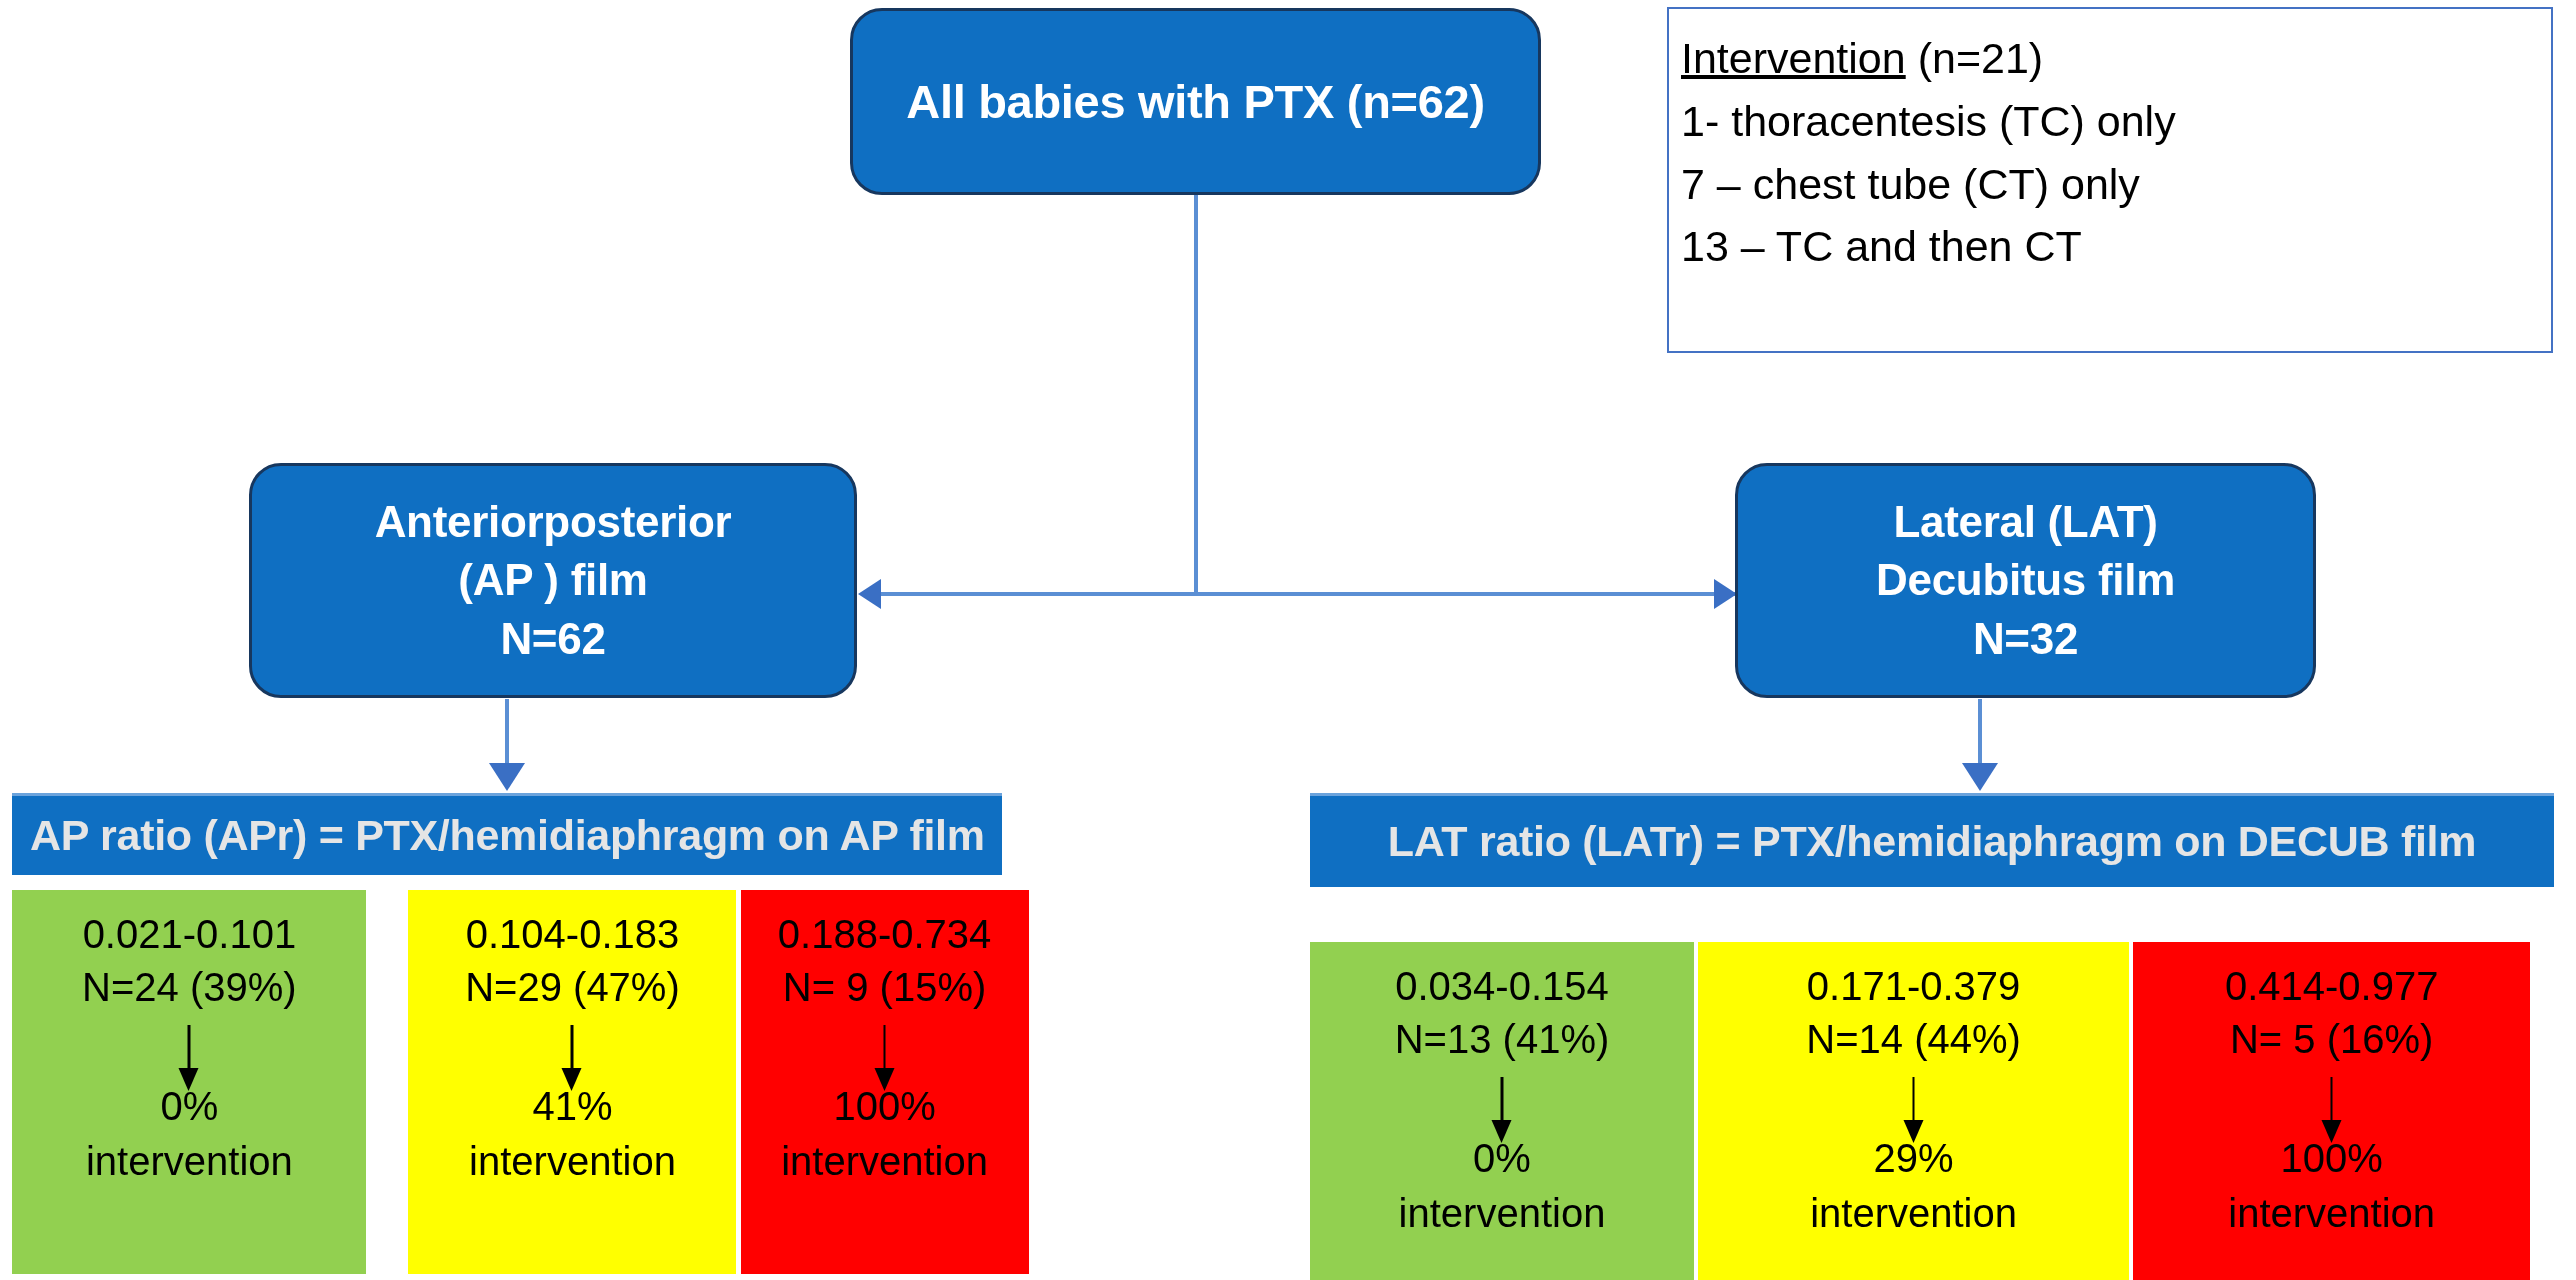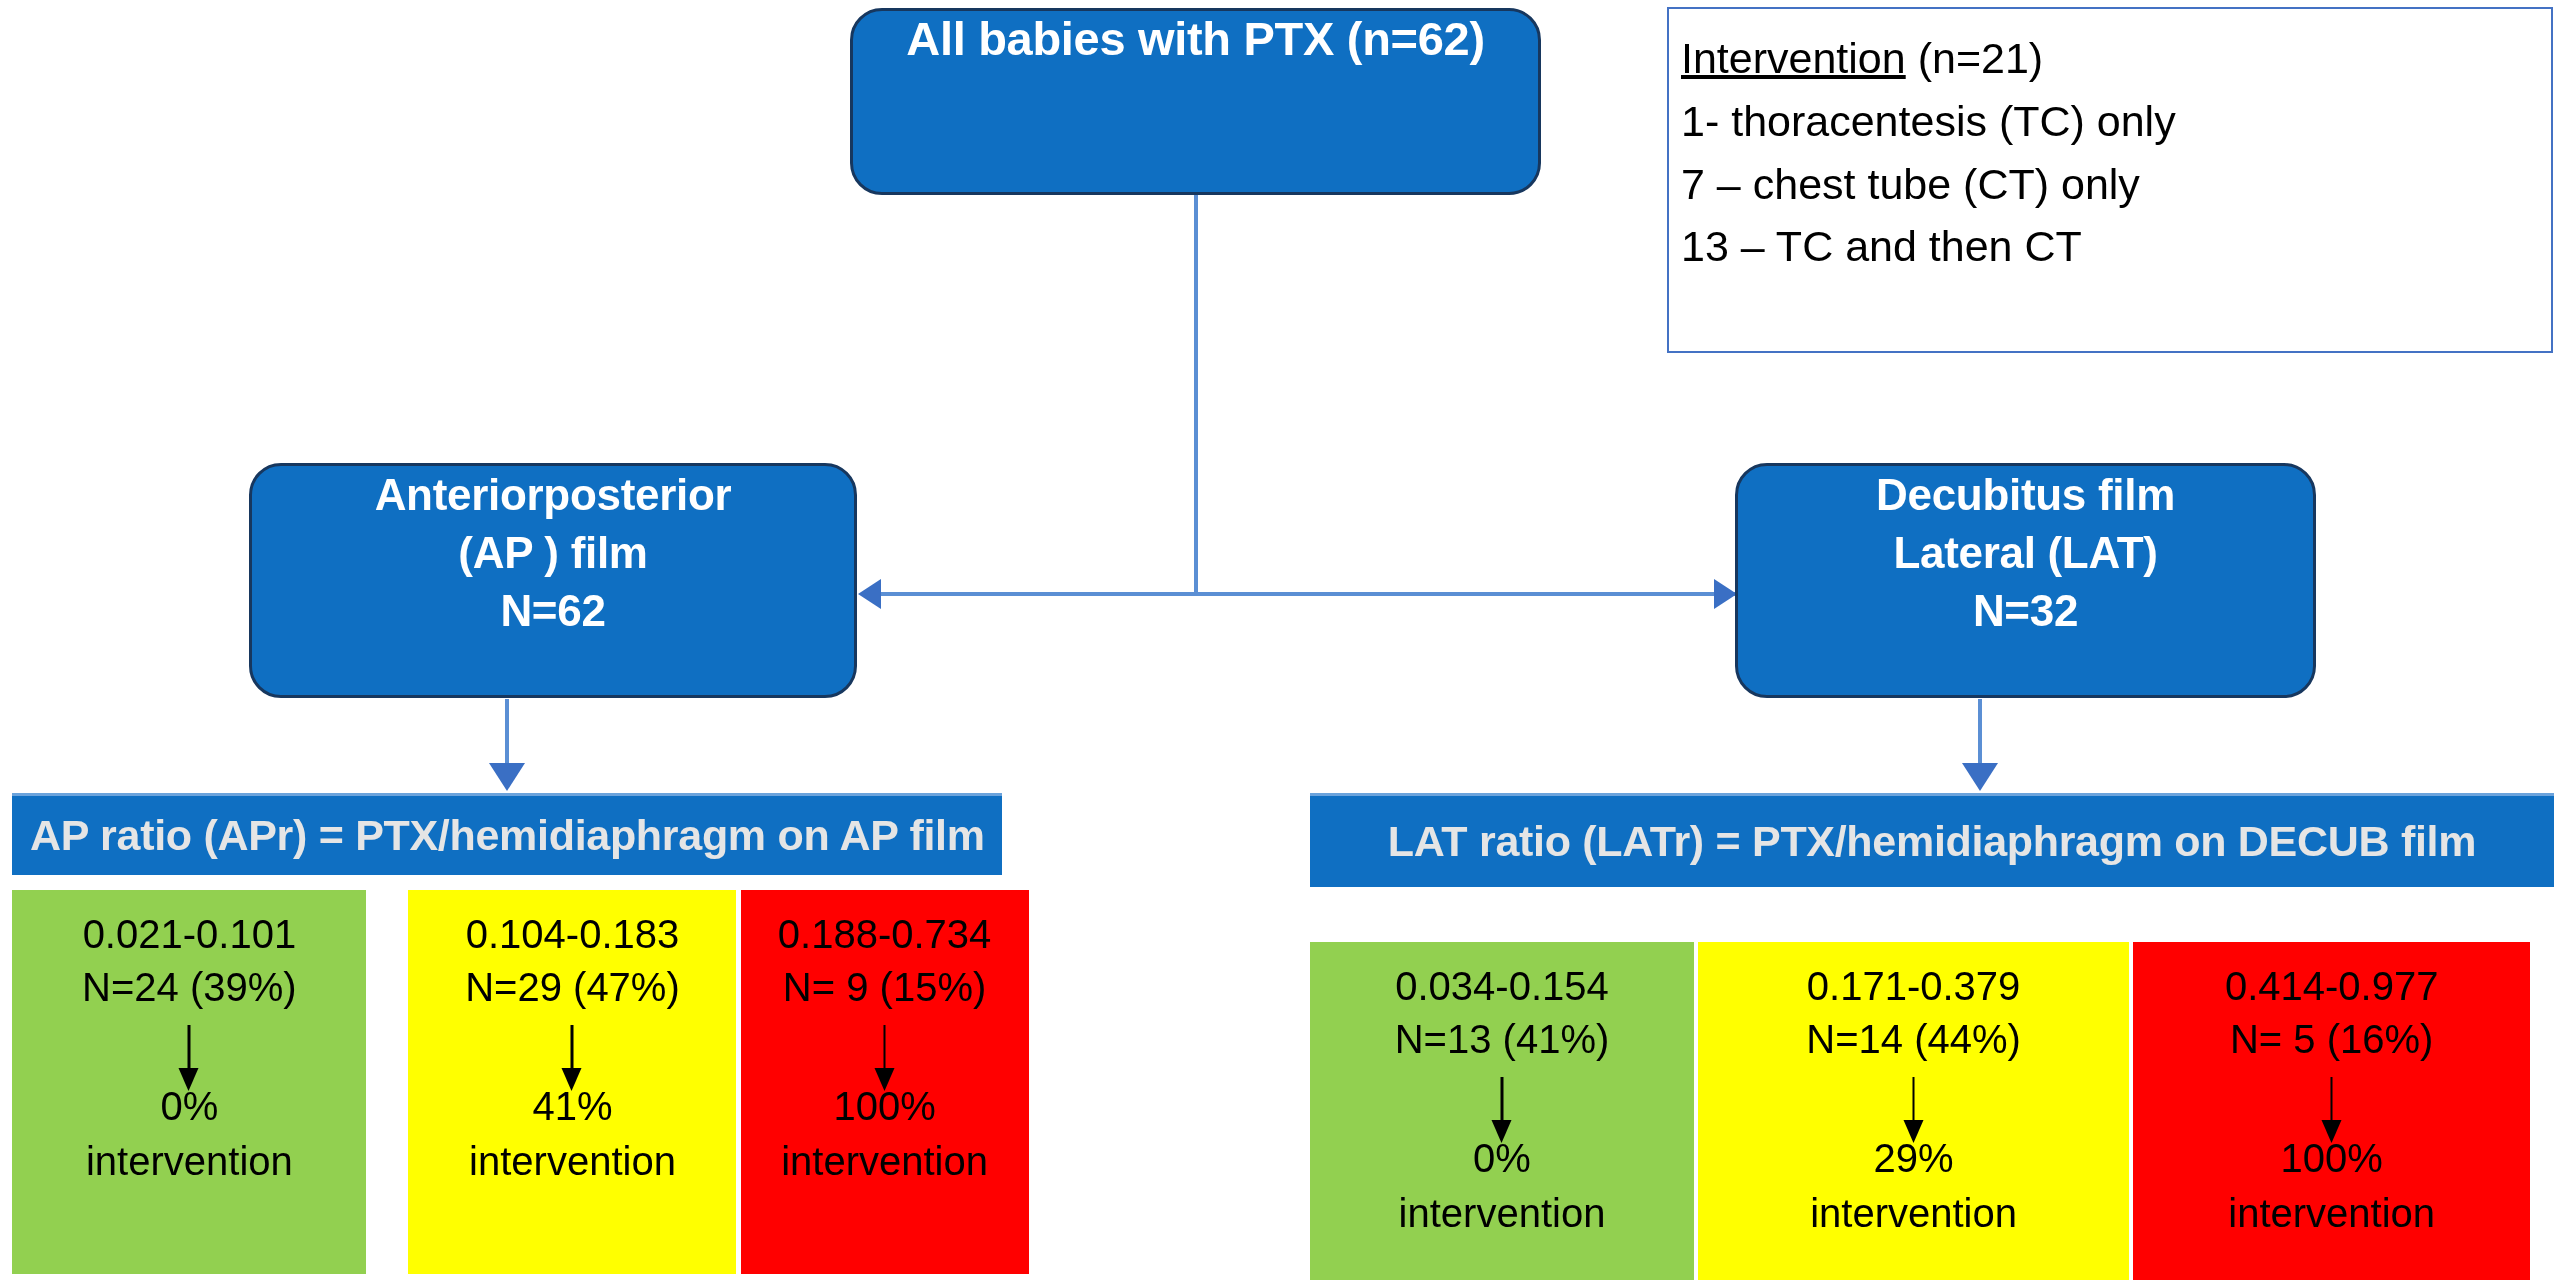--- a/index.html
+++ b/index.html
@@ -24,21 +24,21 @@
   .node {
     position: absolute;
     background: #0F6FC2;
     border: 3.5px solid #17375E;
     border-radius: 32px;
     color: #ffffff;
     font-weight: bold;
     display: flex;
     flex-direction: column;
     align-items: center;
-    justify-content: flex-start;
+    justify-content: center;
     text-align: center;
     box-sizing: border-box;
     letter-spacing: -0.3px;
   }
   .node .line { display: block; white-space: nowrap; }
 
   #node-root {
     left: 850px;  top: 8.3px;
     width: 691px; height: 187px;
     font-size: 47px;
@@ -204,22 +204,22 @@
   <div class="arrow-left" style="left:858px; top:579px;"></div>
   <div class="arrow-right" style="left:1714px; top:579px;"></div>
 
   <div class="node" id="node-ap">
     <span class="line">Anteriorposterior</span>
     <span class="line">(AP ) film</span>
     <span class="line">N=62</span>
   </div>
 
   <div class="node" id="node-lat">
+    <span class="line">Lateral (LAT)</span>
     <span class="line">Decubitus film</span>
-    <span class="line">Lateral (LAT)</span>
     <span class="line">N=32</span>
   </div>
 
   <div class="conn conn-v" style="left:505px; top:699px; height:68px;"></div>
   <div class="arrow-down" style="left:489px; top:763px;"></div>
 
   <div class="conn conn-v" style="left:1978px; top:699px; height:68px;"></div>
   <div class="arrow-down" style="left:1962px; top:763px;"></div>
 
   <div class="ratio-bar" id="ratio-bar-ap">

